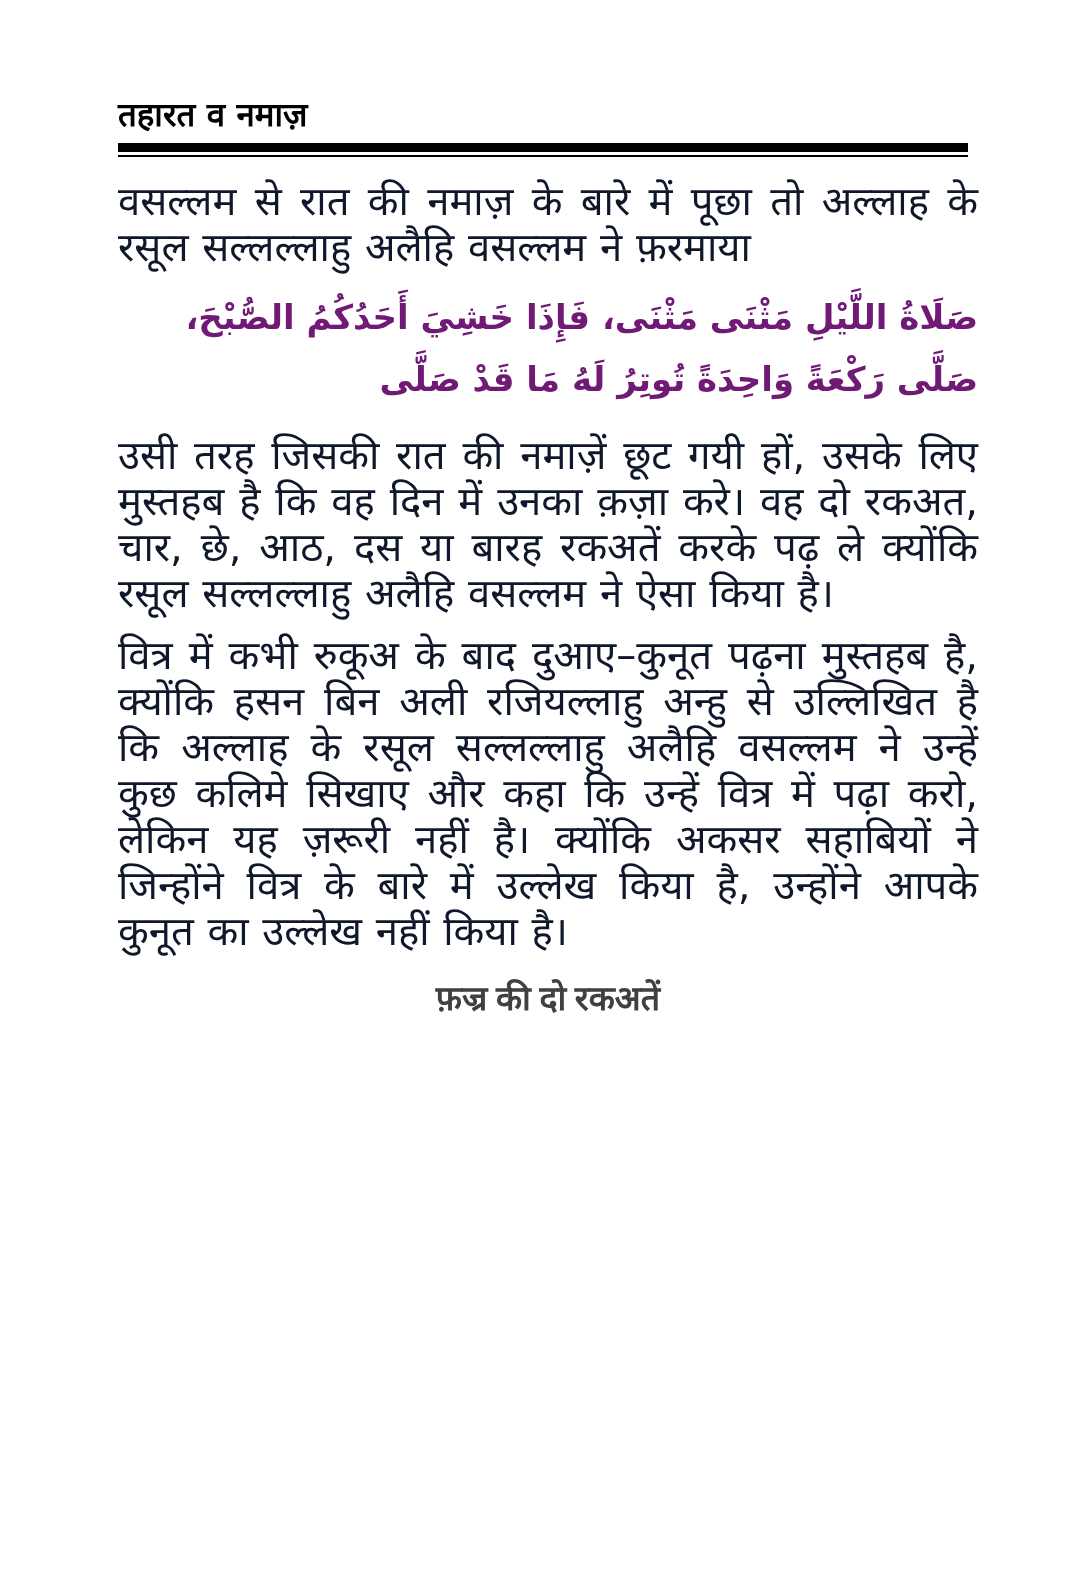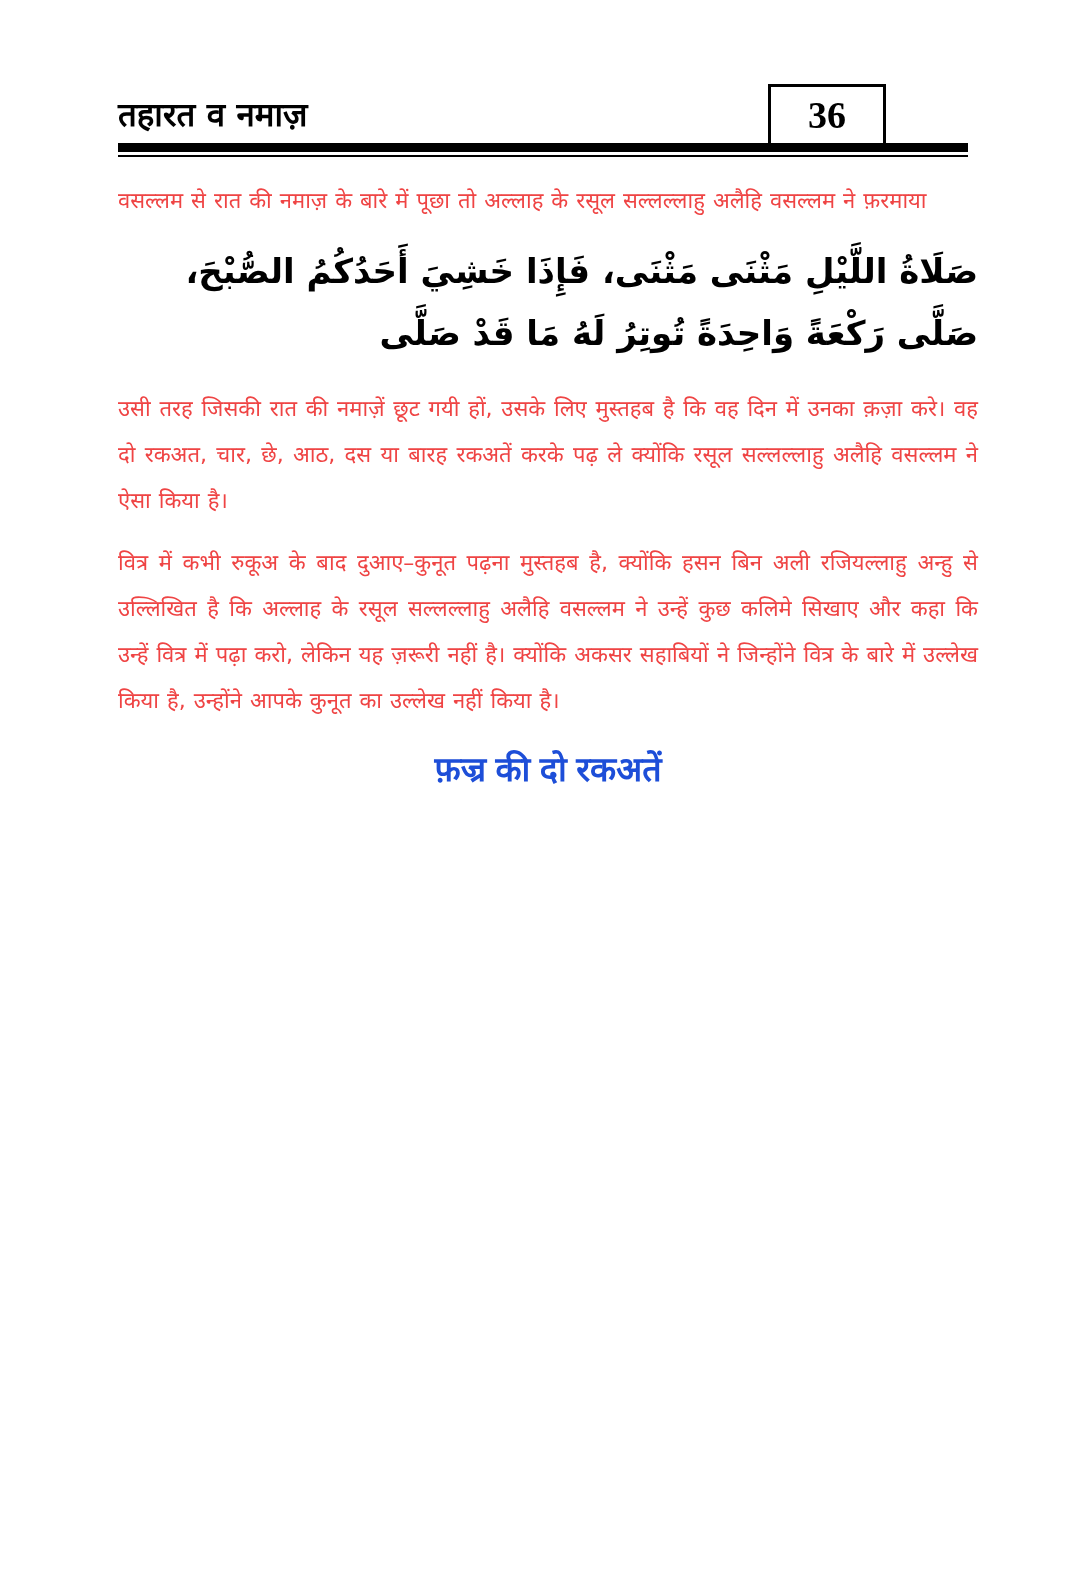--- a/index.html
+++ b/index.html
@@ -86,62 +86,59 @@
   .content {
     position: absolute;
     left: 118px;
     top: 178px;
     width: 860px;
   }
 
   p.para {
     margin: 0 0 16px 0;
     font-family: "DejaVu Sans", sans-serif;
-    font-size: 22px;
+    font-size: 40px;
     font-weight: 400;
     line-height: 46px;
     text-align: justify;
     text-align-last: left;
     word-spacing: 1px;
-    color: #ef4444;
+    color: #0f172a;
   }
 
   .arabic {
     margin: 14px 0 22px 0;
     direction: rtl;
     text-align: right;
     font-family: "DejaVu Sans", sans-serif;
     font-size: 34px;
     font-weight: 700;
     line-height: 62px;
     letter-spacing: 0px;
-    color: #000000;
+    color: #701a75;
   }
 
   h2.section-heading {
     margin: 22px 0 14px 0;
     text-align: center;
-    font-family: Liberation Sans, sans-serif;
+    font-family: Liberation Serif, serif;
     font-size: 34px;
     font-weight: 700;
     line-height: 46px;
-    color: #1d4ed8;
+    color: #404040;
   }
 </style>
 </head>
 <body>
 
 <div class="page">
 
   <div class="header-zone">
     <div class="running-head">तहारत व नमाज़</div>
 
-    <div class="page-number-box">
-      <span class="page-number">36</span>
-    </div>
 
     <div class="header-rule-thick"></div>
     <div class="header-rule-thin"></div>
   </div>
 
   <div class="content">
 
     <p class="para">वसल्लम से रात की नमाज़ के बारे में पूछा तो अल्लाह के रसूल सल्लल्लाहु अलैहि वसल्लम ने फ़रमाया</p>
 
     <div class="arabic">صَلَاةُ اللَّيْلِ مَثْنَى مَثْنَى، فَإِذَا خَشِيَ أَحَدُكُمُ الصُّبْحَ، صَلَّى رَكْعَةً وَاحِدَةً تُوتِرُ لَهُ مَا قَدْ صَلَّى</div>

